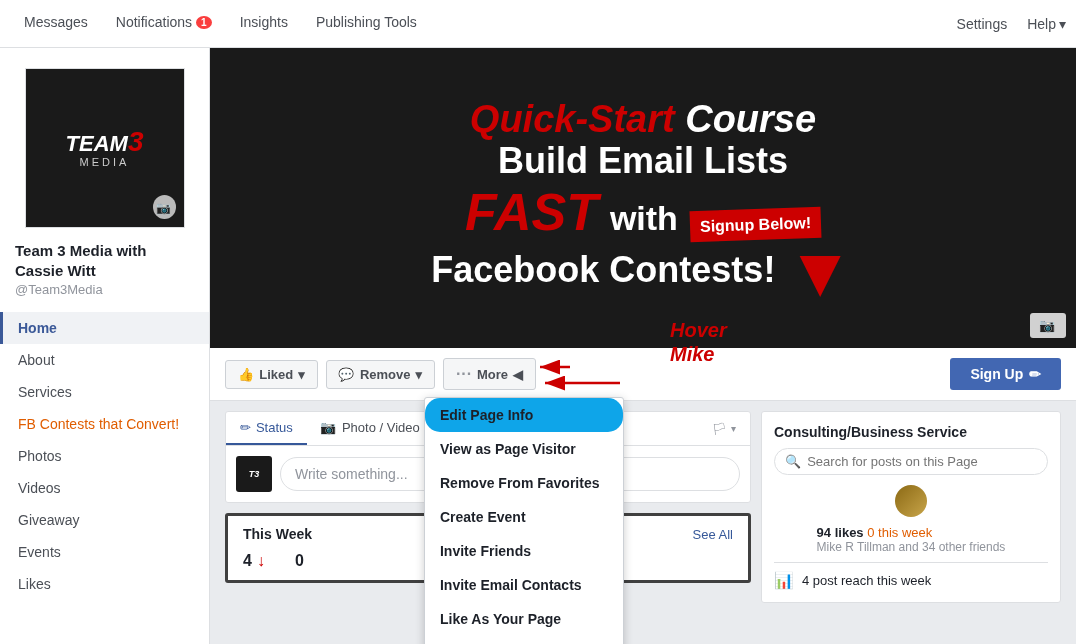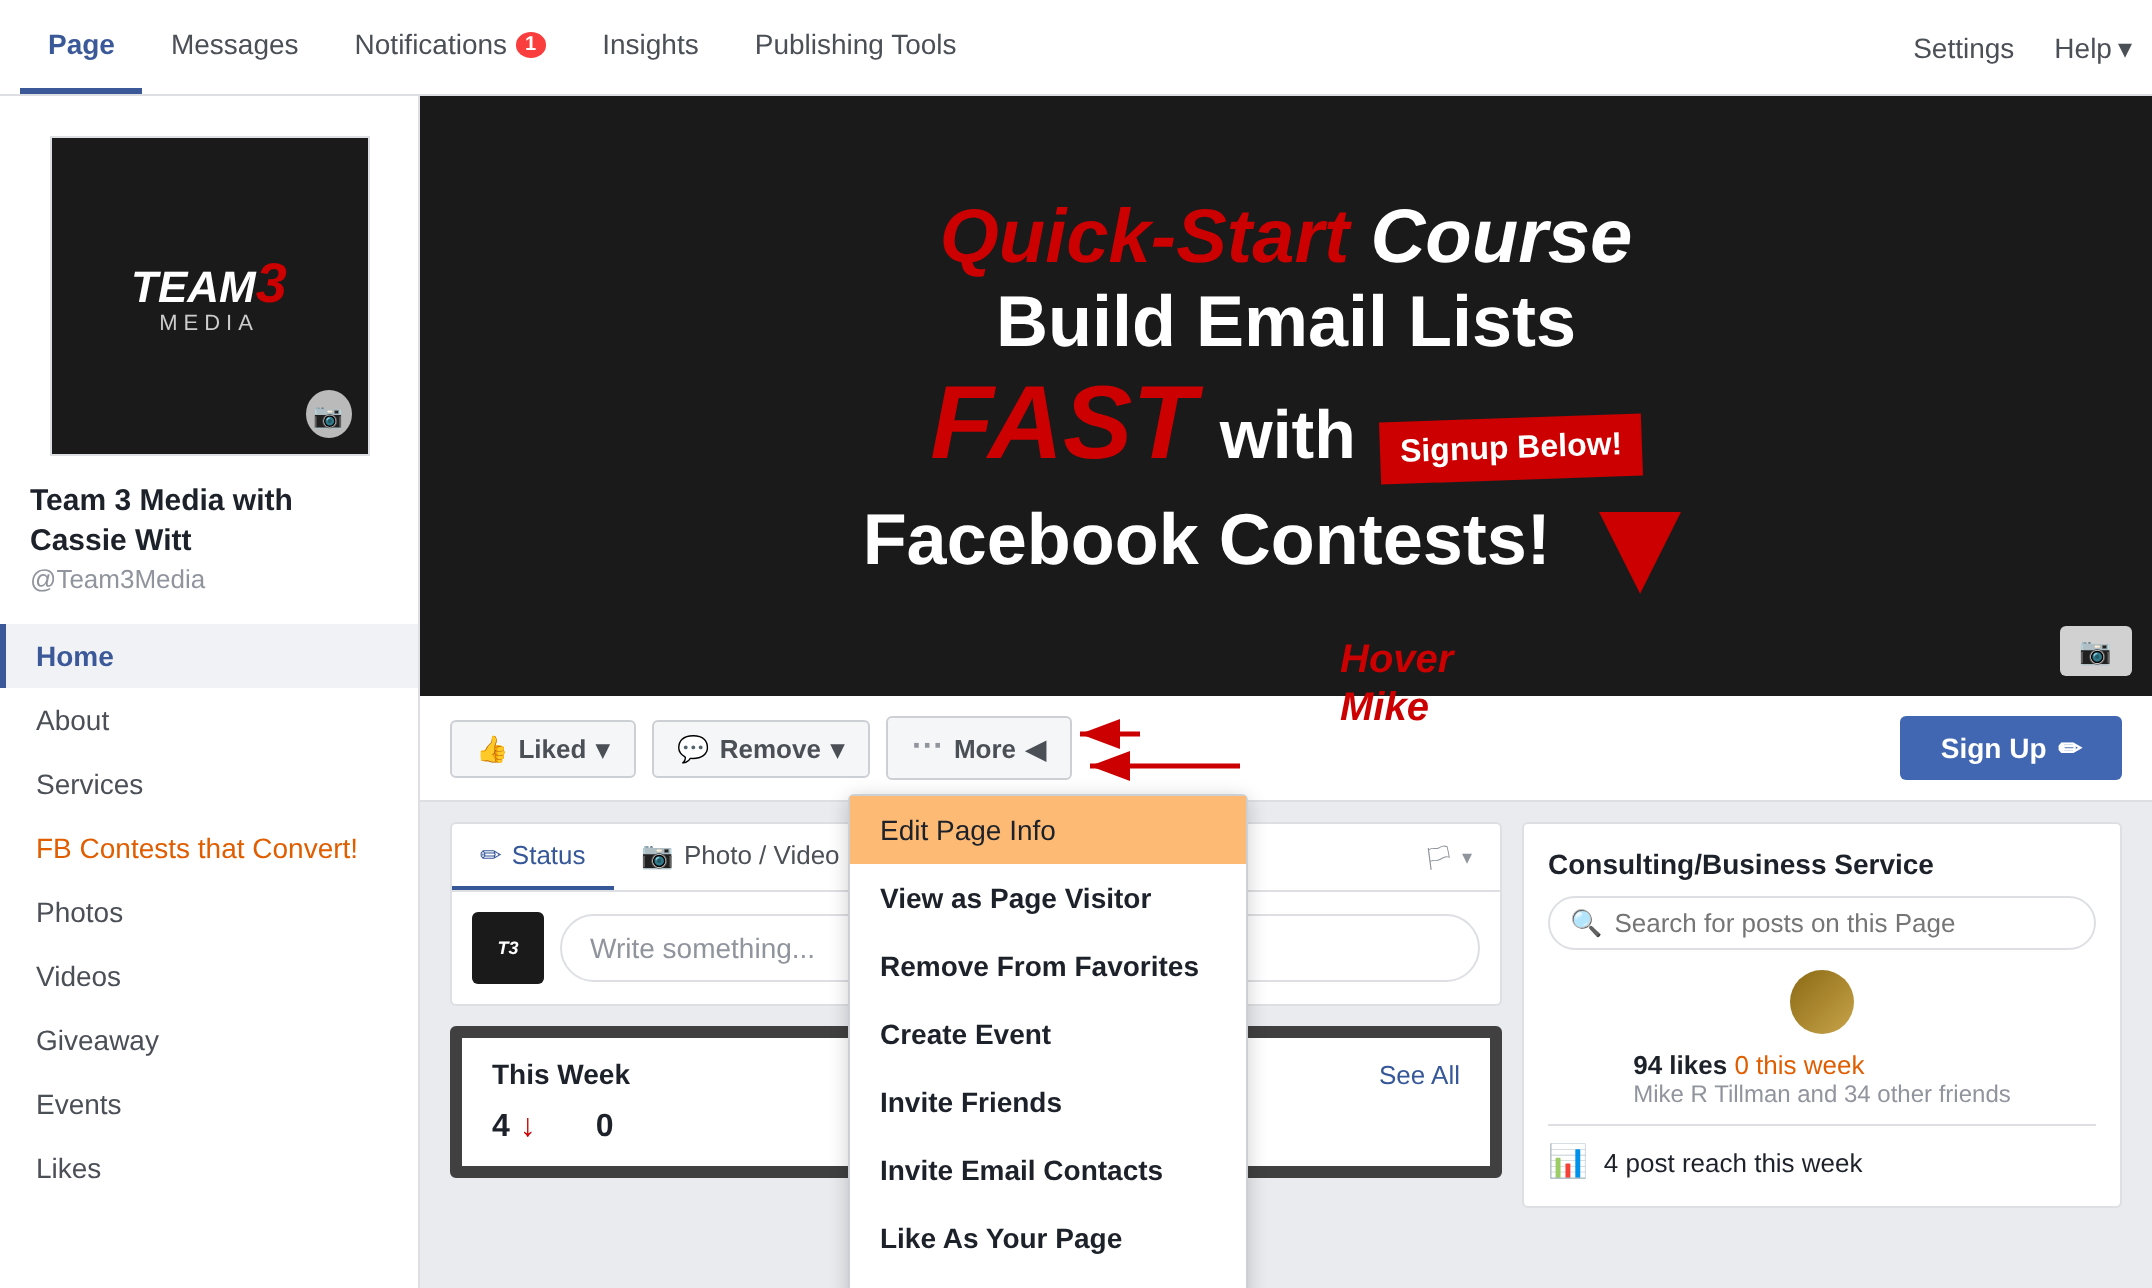--- a/index.html
+++ b/index.html
@@ -38,38 +38,38 @@
     
     .cover-graphic { width: 100%; height: 100%; display: flex; align-items: center; justify-content: center; background: #1a1a1a; padding: 20px; }
     .cover-text-block { text-align: center; }
 
     
     .action-bar { background: #fff; border-bottom: 1px solid #dddfe2; padding: 10px 15px; display: flex; align-items: center; gap: 8px; }
     .btn { border: 1px solid #ccd0d5; background: #f5f6f7; padding: 6px 12px; border-radius: 3px; cursor: pointer; font-size: 13px; color: #4b4f56; display: flex; align-items: center; gap: 5px; font-weight: 600; }
     .btn-more { position: relative; }
     .more-dropdown { position: absolute; top: 38px; left: -20px; background: #fff; border: 1px solid #ccd0d5; border-radius: 3px; box-shadow: 0 2px 10px rgba(0,0,0,0.2); z-index: 100; min-width: 200px; }
     .more-dropdown-item { display: block; padding: 9px 15px; color: #1d2129; font-size: 14px; cursor: pointer; white-space: nowrap; }
-    .more-dropdown-item.highlighted { background: #fdba74; color: #1d2129; font-weight: 400; }
+    .more-dropdown-item.highlighted { background: #0ea5e9; color: #1d2129; font-weight: 700; border-radius: 15px; }
     .sign-up-btn { margin-left: auto; background: #4267b2; color: #fff; border: none; padding: 8px 20px; border-radius: 3px; font-size: 14px; font-weight: 600; cursor: pointer; display: flex; align-items: center; gap: 6px; }
 
     
     .content-columns { display: flex; gap: 0; padding: 10px 15px; }
     .left-col { flex: 1; margin-right: 10px; }
     .right-col { width: 300px; flex-shrink: 0; }
 
     
     .post-box { background: #fff; border: 1px solid #dddfe2; border-radius: 3px; margin-bottom: 10px; }
     .post-tabs { display: flex; border-bottom: 1px solid #dddfe2; }
     .post-tab { padding: 8px 14px; font-size: 13px; color: #4b4f56; cursor: pointer; display: flex; align-items: center; gap: 5px; border-bottom: 2px solid transparent; }
     .post-tab.active { color: #365899; border-bottom: 2px solid #365899; }
     .post-input-row { display: flex; align-items: center; padding: 10px; gap: 8px; }
     .post-input { flex: 1; border: 1px solid #dddfe2; border-radius: 20px; padding: 8px 14px; font-size: 14px; color: #90949c; cursor: pointer; }
 
     
-    .this-week { background: #fff; border: 6px solid #404040; border-radius: 3px; padding: 10px 15px; }
+    .this-week { background: #fff; border: 3px solid #404040; border-radius: 3px; padding: 10px 15px; }
     .this-week-header { display: flex; align-items: center; justify-content: space-between; margin-bottom: 10px; }
     .this-week-title { font-size: 14px; font-weight: 600; }
     .see-all-link { color: #365899; font-size: 13px; cursor: pointer; }
     .metric { display: flex; align-items: center; gap: 5px; font-size: 16px; font-weight: bold; }
     .metric-down { color: #cc0000; }
     .metric-zero { font-size: 16px; font-weight: bold; }
 
     
     .right-panel { background: #fff; border: 1px solid #dddfe2; border-radius: 3px; padding: 12px; margin-bottom: 10px; }
     .right-panel-title { font-size: 14px; font-weight: 600; color: #1d2129; margin-bottom: 8px; }
@@ -86,21 +86,20 @@
     .post-reach-text { font-size: 13px; color: #1d2129; }
 
     
     .team3-logo { background: #1a1a1a; width: 36px; height: 36px; border-radius: 50%; display: flex; align-items: center; justify-content: center; font-size: 8px; color: #fff; font-weight: bold; }
   </style>
 </head>
 <body>
 
 <div class="page-tabs">
   <div class="page-tabs-left">
-    <a class="tab-item active">Page</a>
     <a class="tab-item">Messages</a>
     <a class="tab-item">
       <span>Notifications</span>
       <span class="notification-badge">1</span>
     </a>
     <a class="tab-item">Insights</a>
     <a class="tab-item">Publishing Tools</a>
   </div>
   <div class="page-tabs-right">
     <span class="settings-link">Settings</span>

